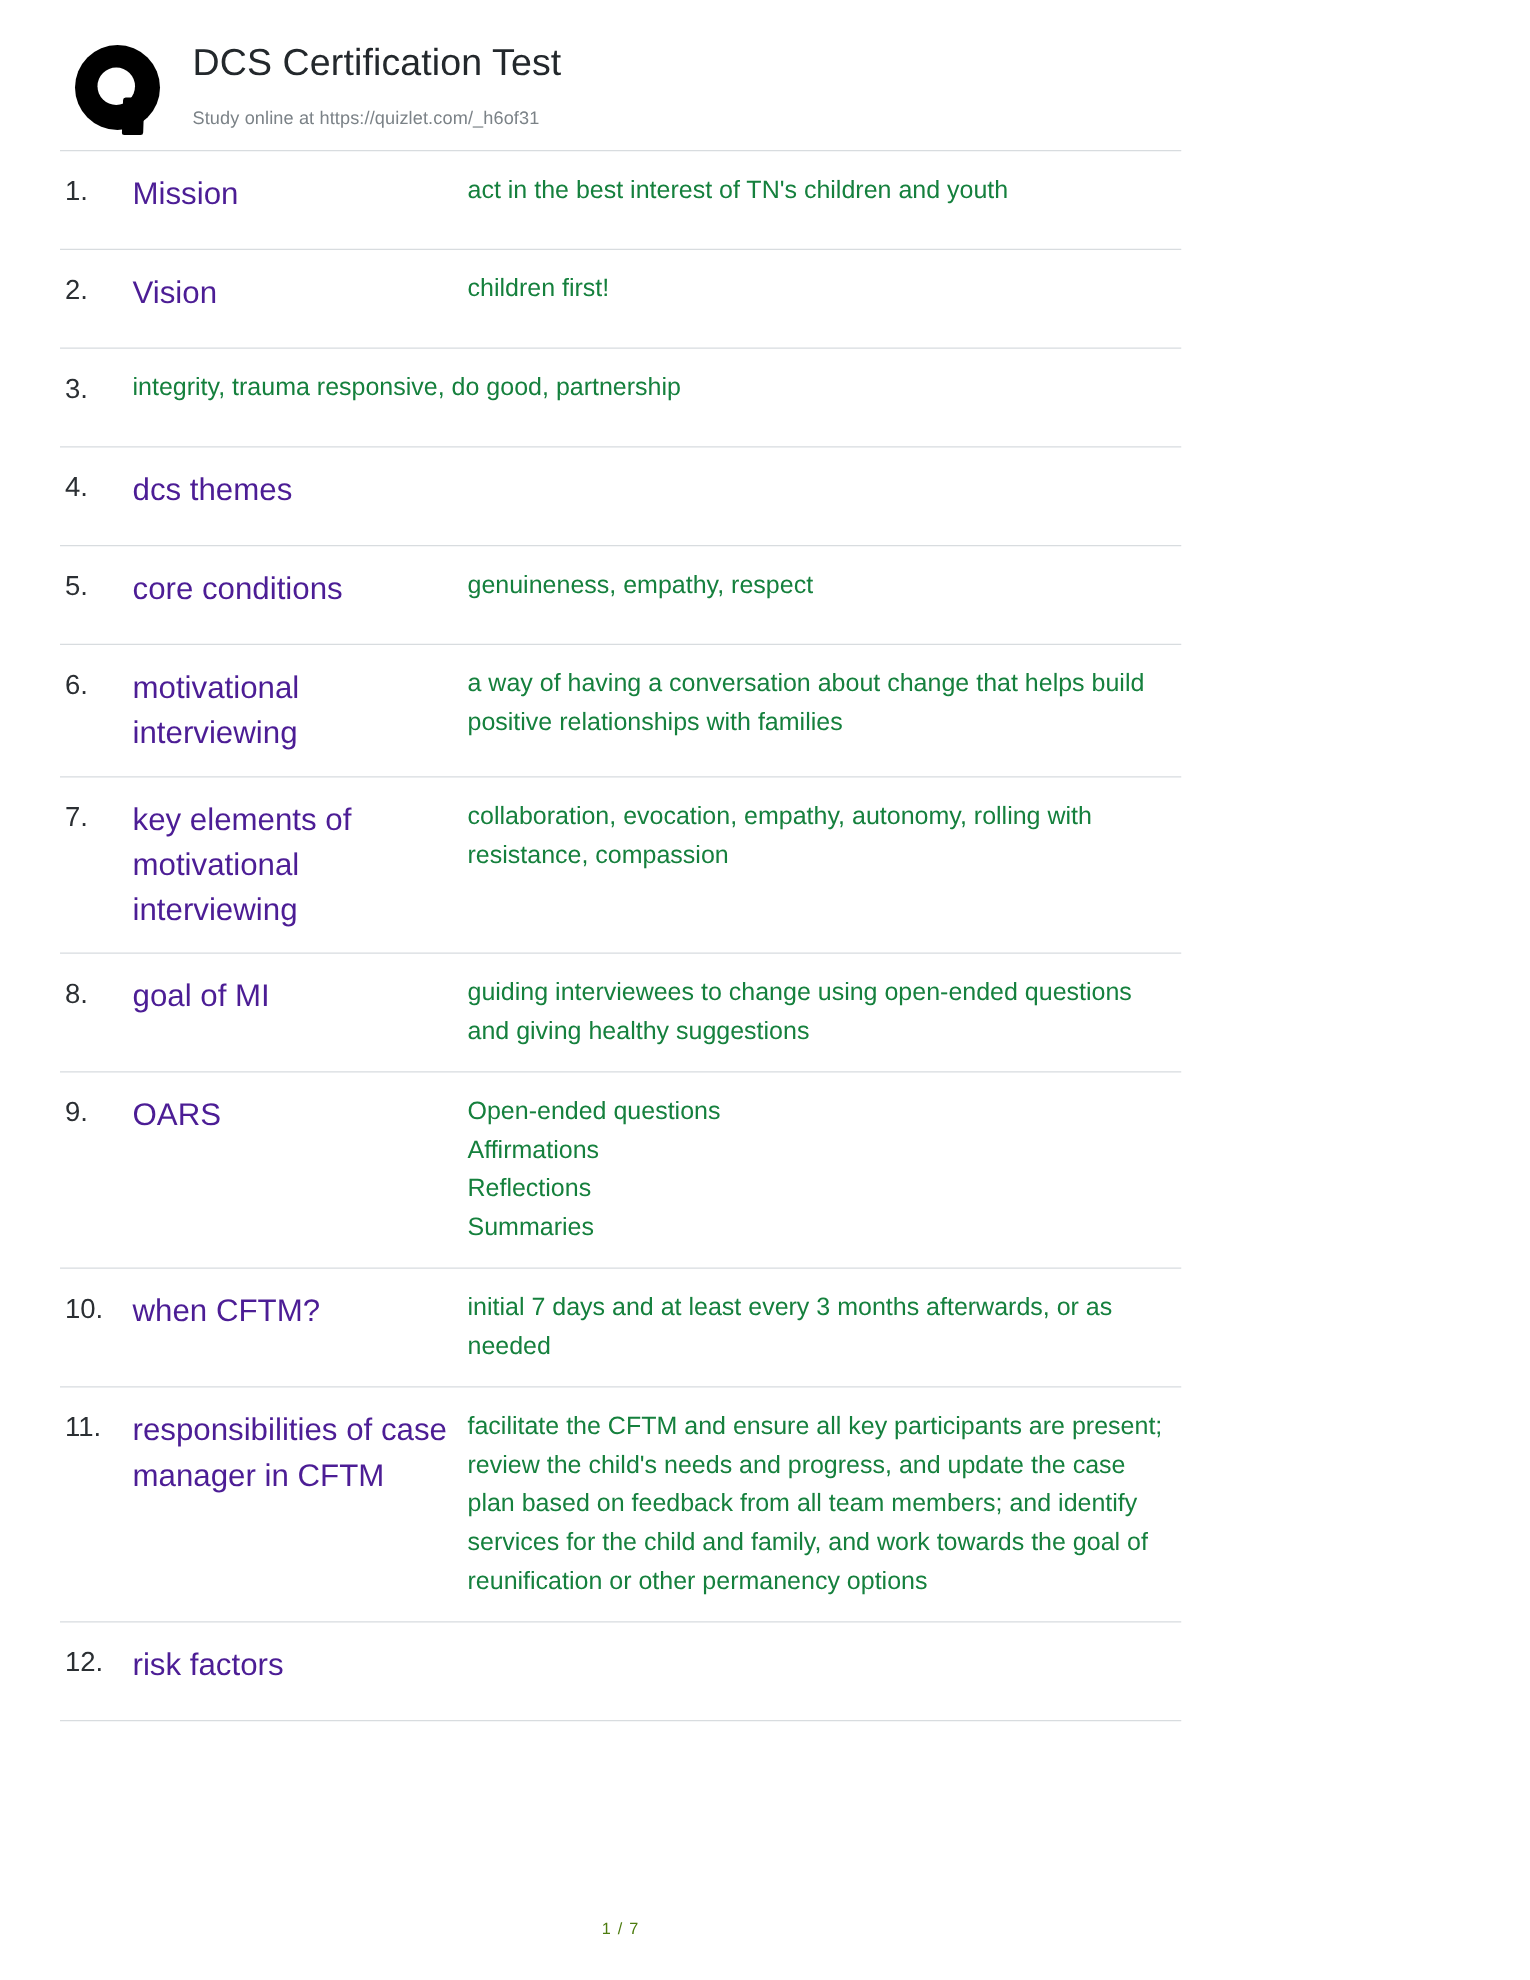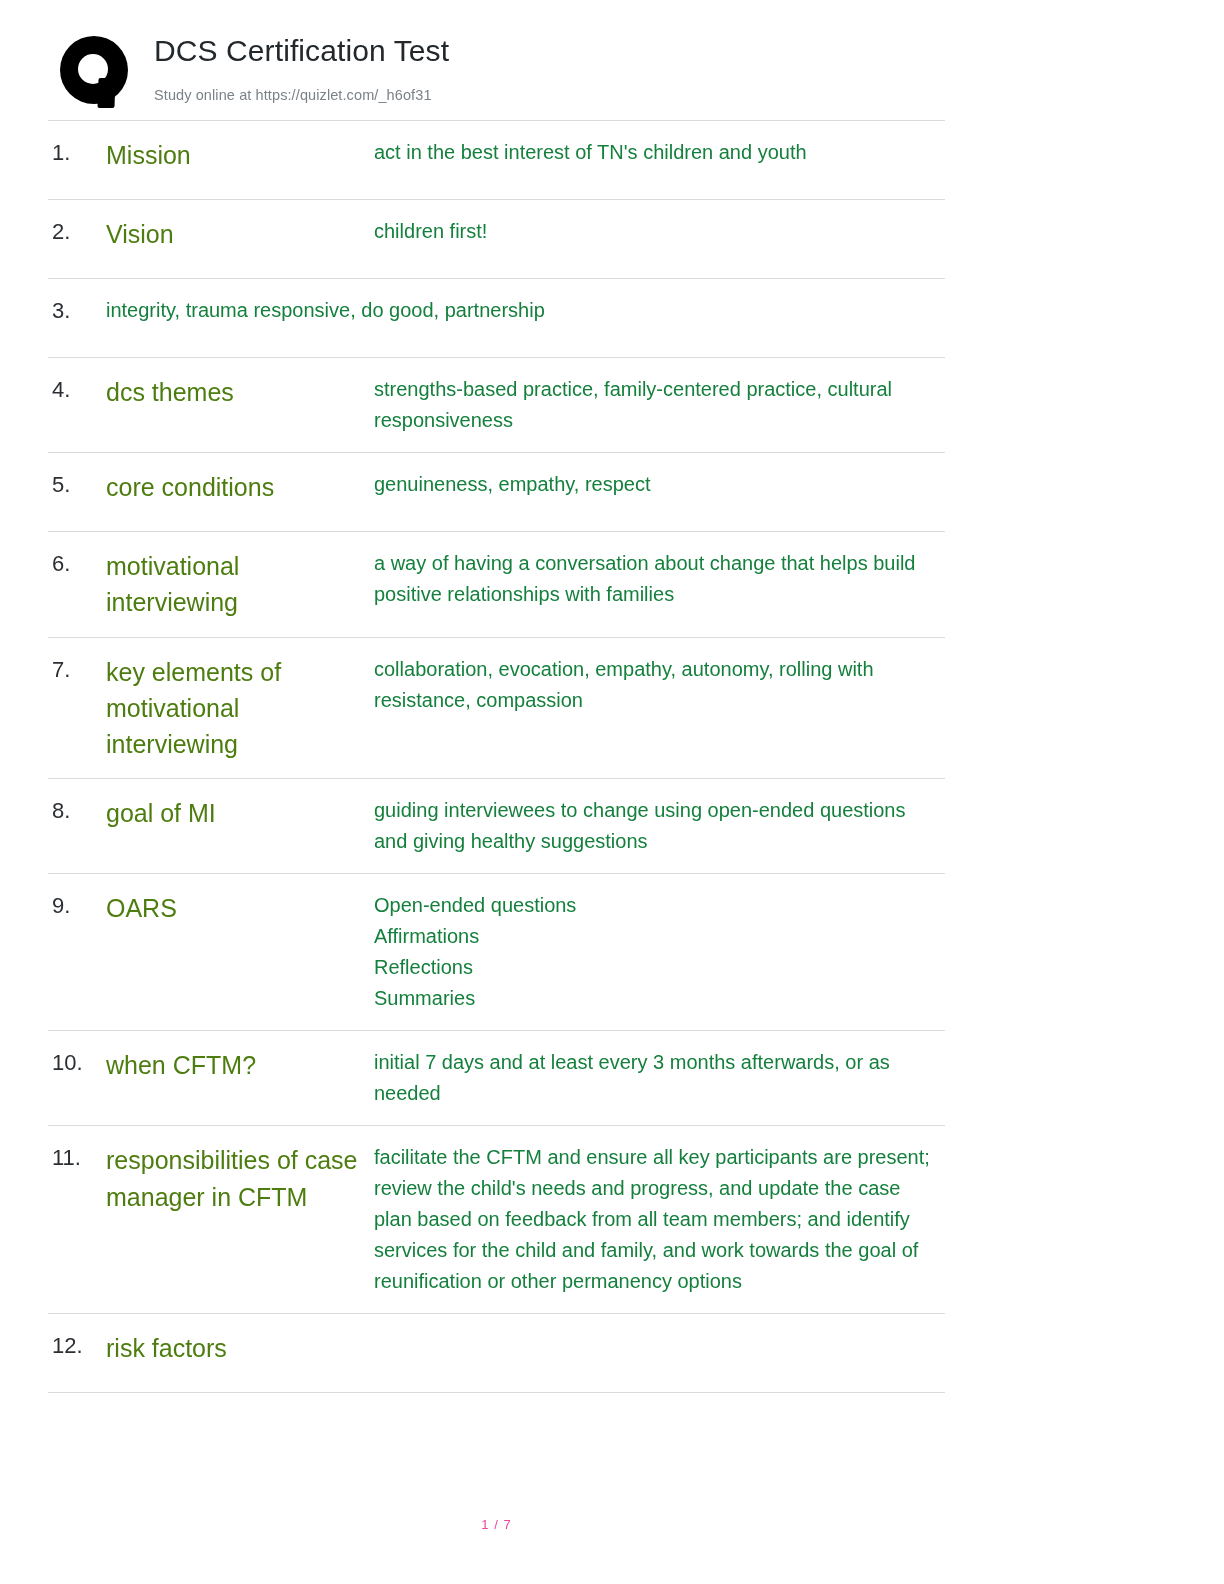--- a/index.html
+++ b/index.html
@@ -99,21 +99,21 @@
     font-size: 22px;
     color: #2b2f33;
     font-weight: 400;
     line-height: 1.45;
     padding-left: 4px;
     box-sizing: border-box;
   }
   .term {
     flex: 0 0 268px;
     font-size: 25px;
-    color: #4d7c0f;
+    color: #4c1d95;
     font-weight: 400;
     line-height: 1.45;
     word-wrap: break-word;
     overflow-wrap: break-word;
     hyphens: auto;
     padding-right: 8px;
     box-sizing: border-box;
   }
   .def {
     flex: 1 1 auto;
@@ -121,24 +121,24 @@
     color: #15803d;
     line-height: 1.55;
     white-space: pre-line;
     padding-right: 10px;
   }
 
   .footer {
     position: absolute;
     left: 0;
     right: 0;
-    bottom: 52px;
+    bottom: 34px;
     text-align: center;
     font-size: 13px;
-    color: #ec4899;
+    color: #4d7c0f;
     letter-spacing: 1px;
   }
 </style>
 </head>
 <body>
 
 <div class="page">
 
   <div class="header">
     <div class="logo">
@@ -167,21 +167,20 @@
     </div>
 
     <div class="row">
       <div class="num">3.</div>
       <div class="def">integrity, trauma responsive, do good, partnership</div>
     </div>
 
     <div class="row">
       <div class="num">4.</div>
       <div class="term">dcs themes</div>
-      <div class="def">strengths-based practice, family-centered practice, cultural responsiveness</div>
     </div>
 
     <div class="row">
       <div class="num">5.</div>
       <div class="term">core conditions</div>
       <div class="def">genuineness, empathy, respect</div>
     </div>
 
     <div class="row">
       <div class="num">6.</div>

